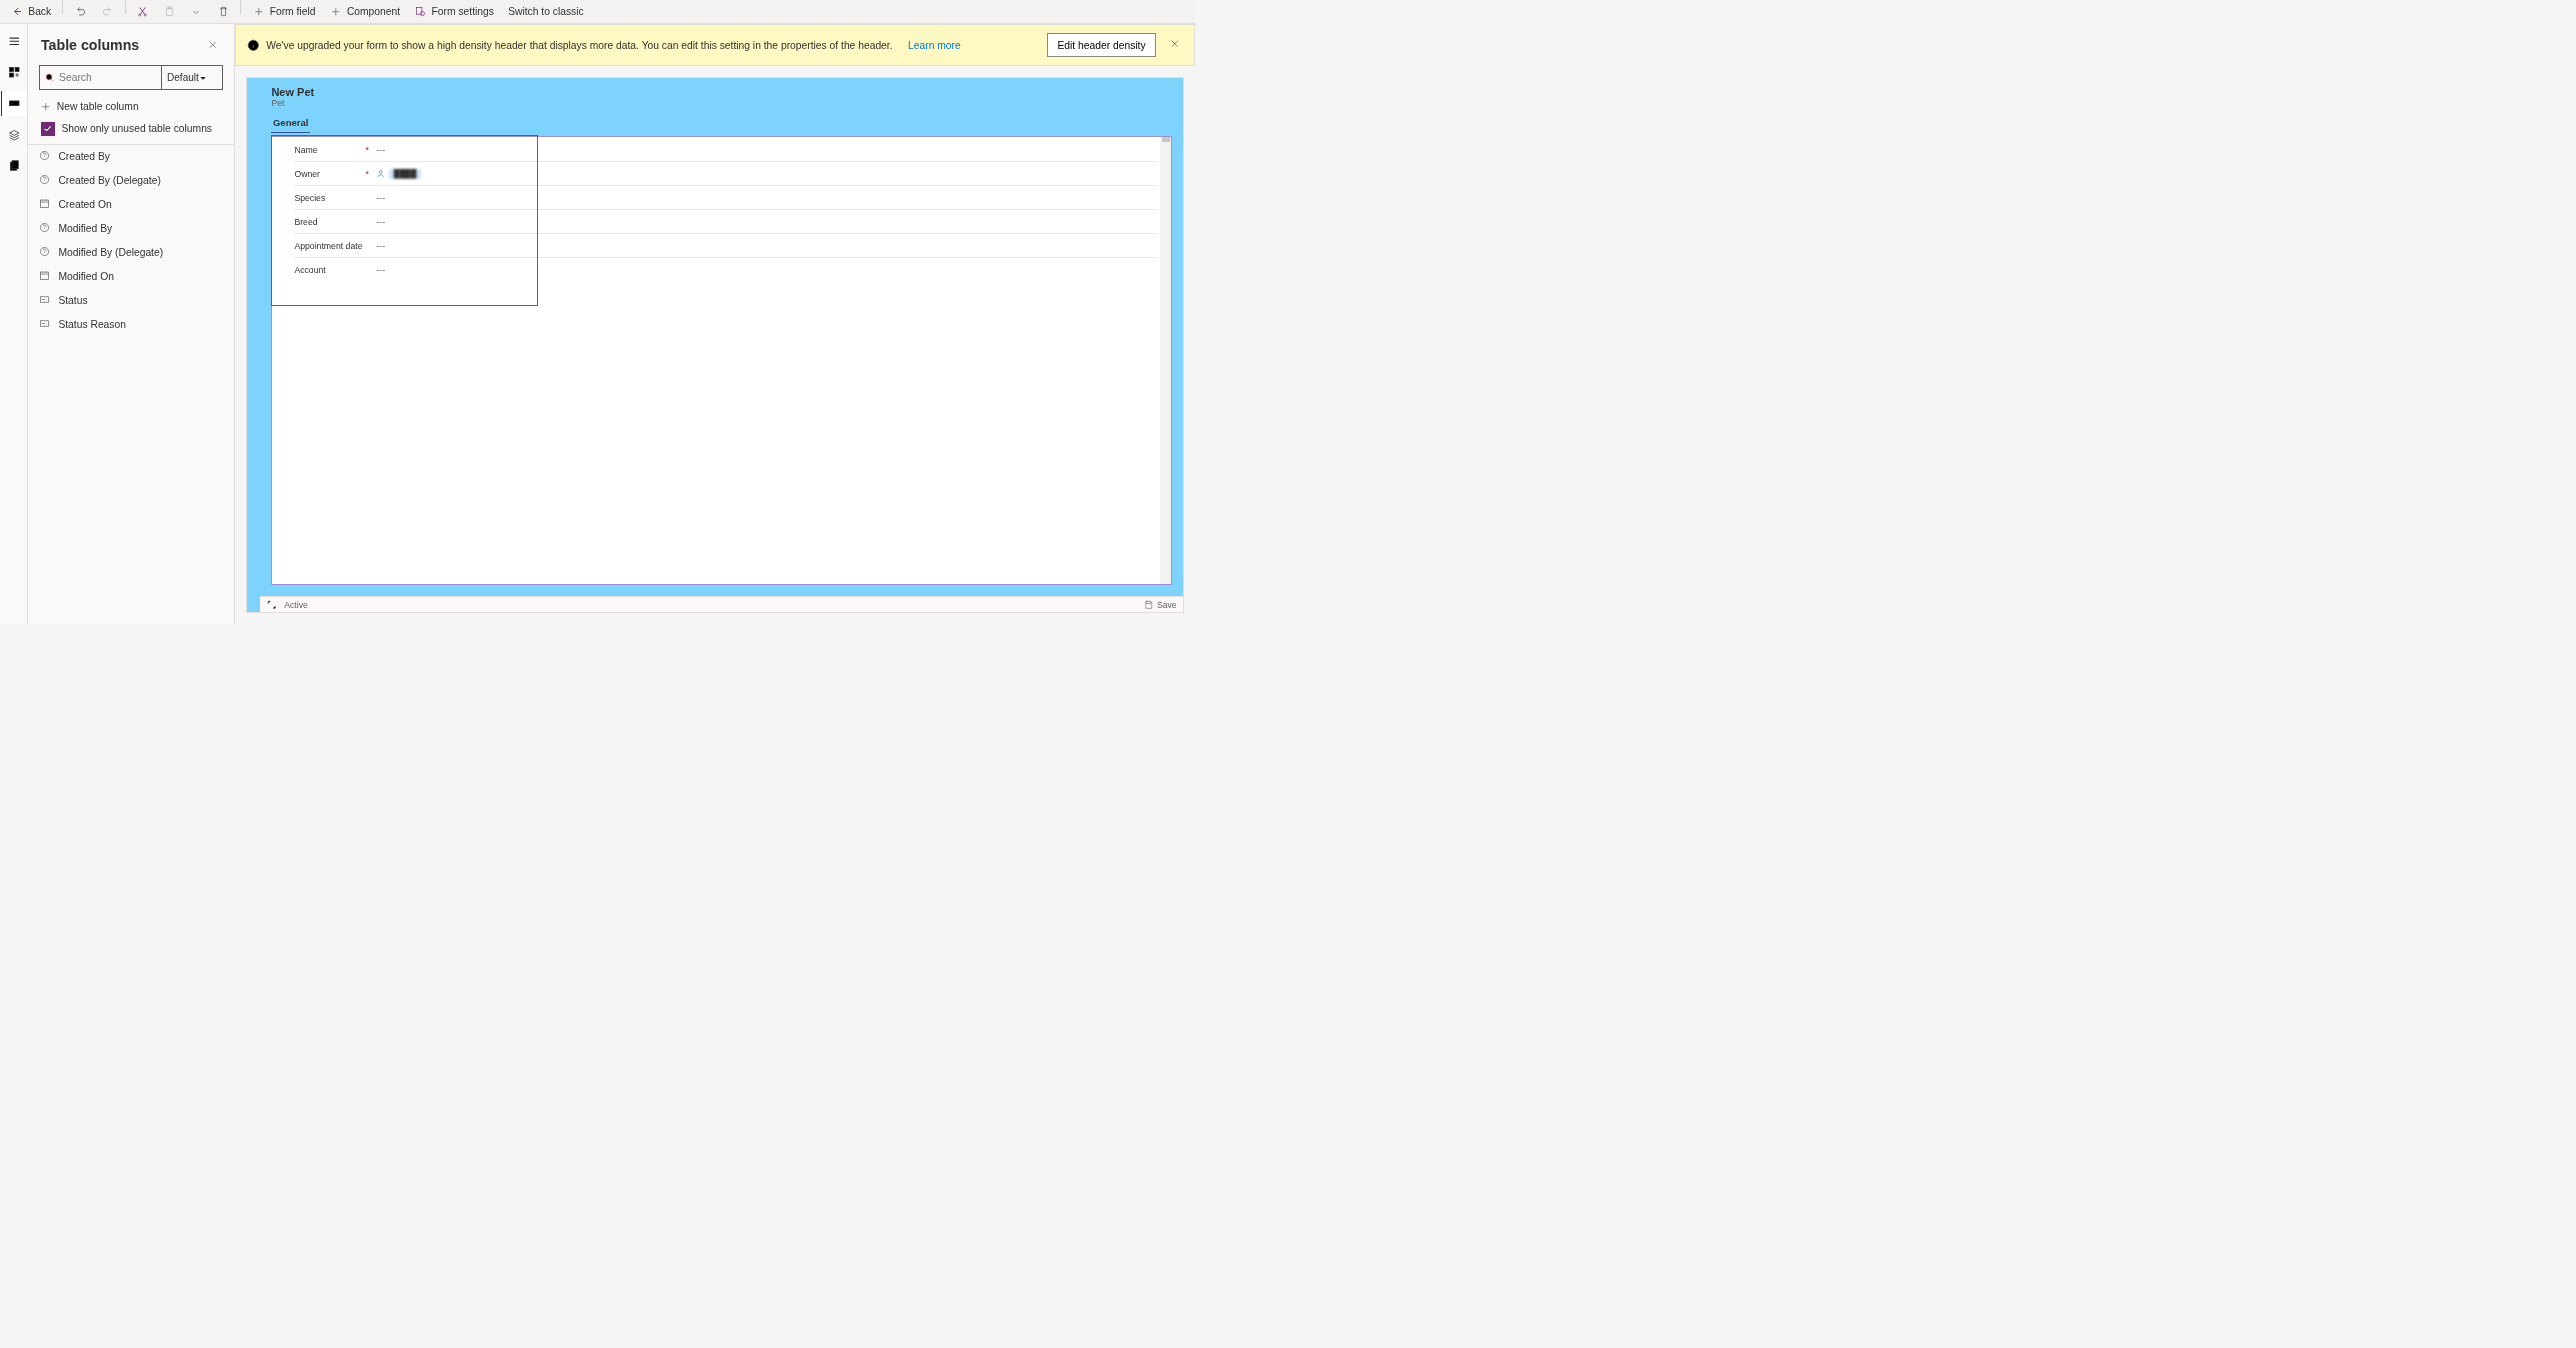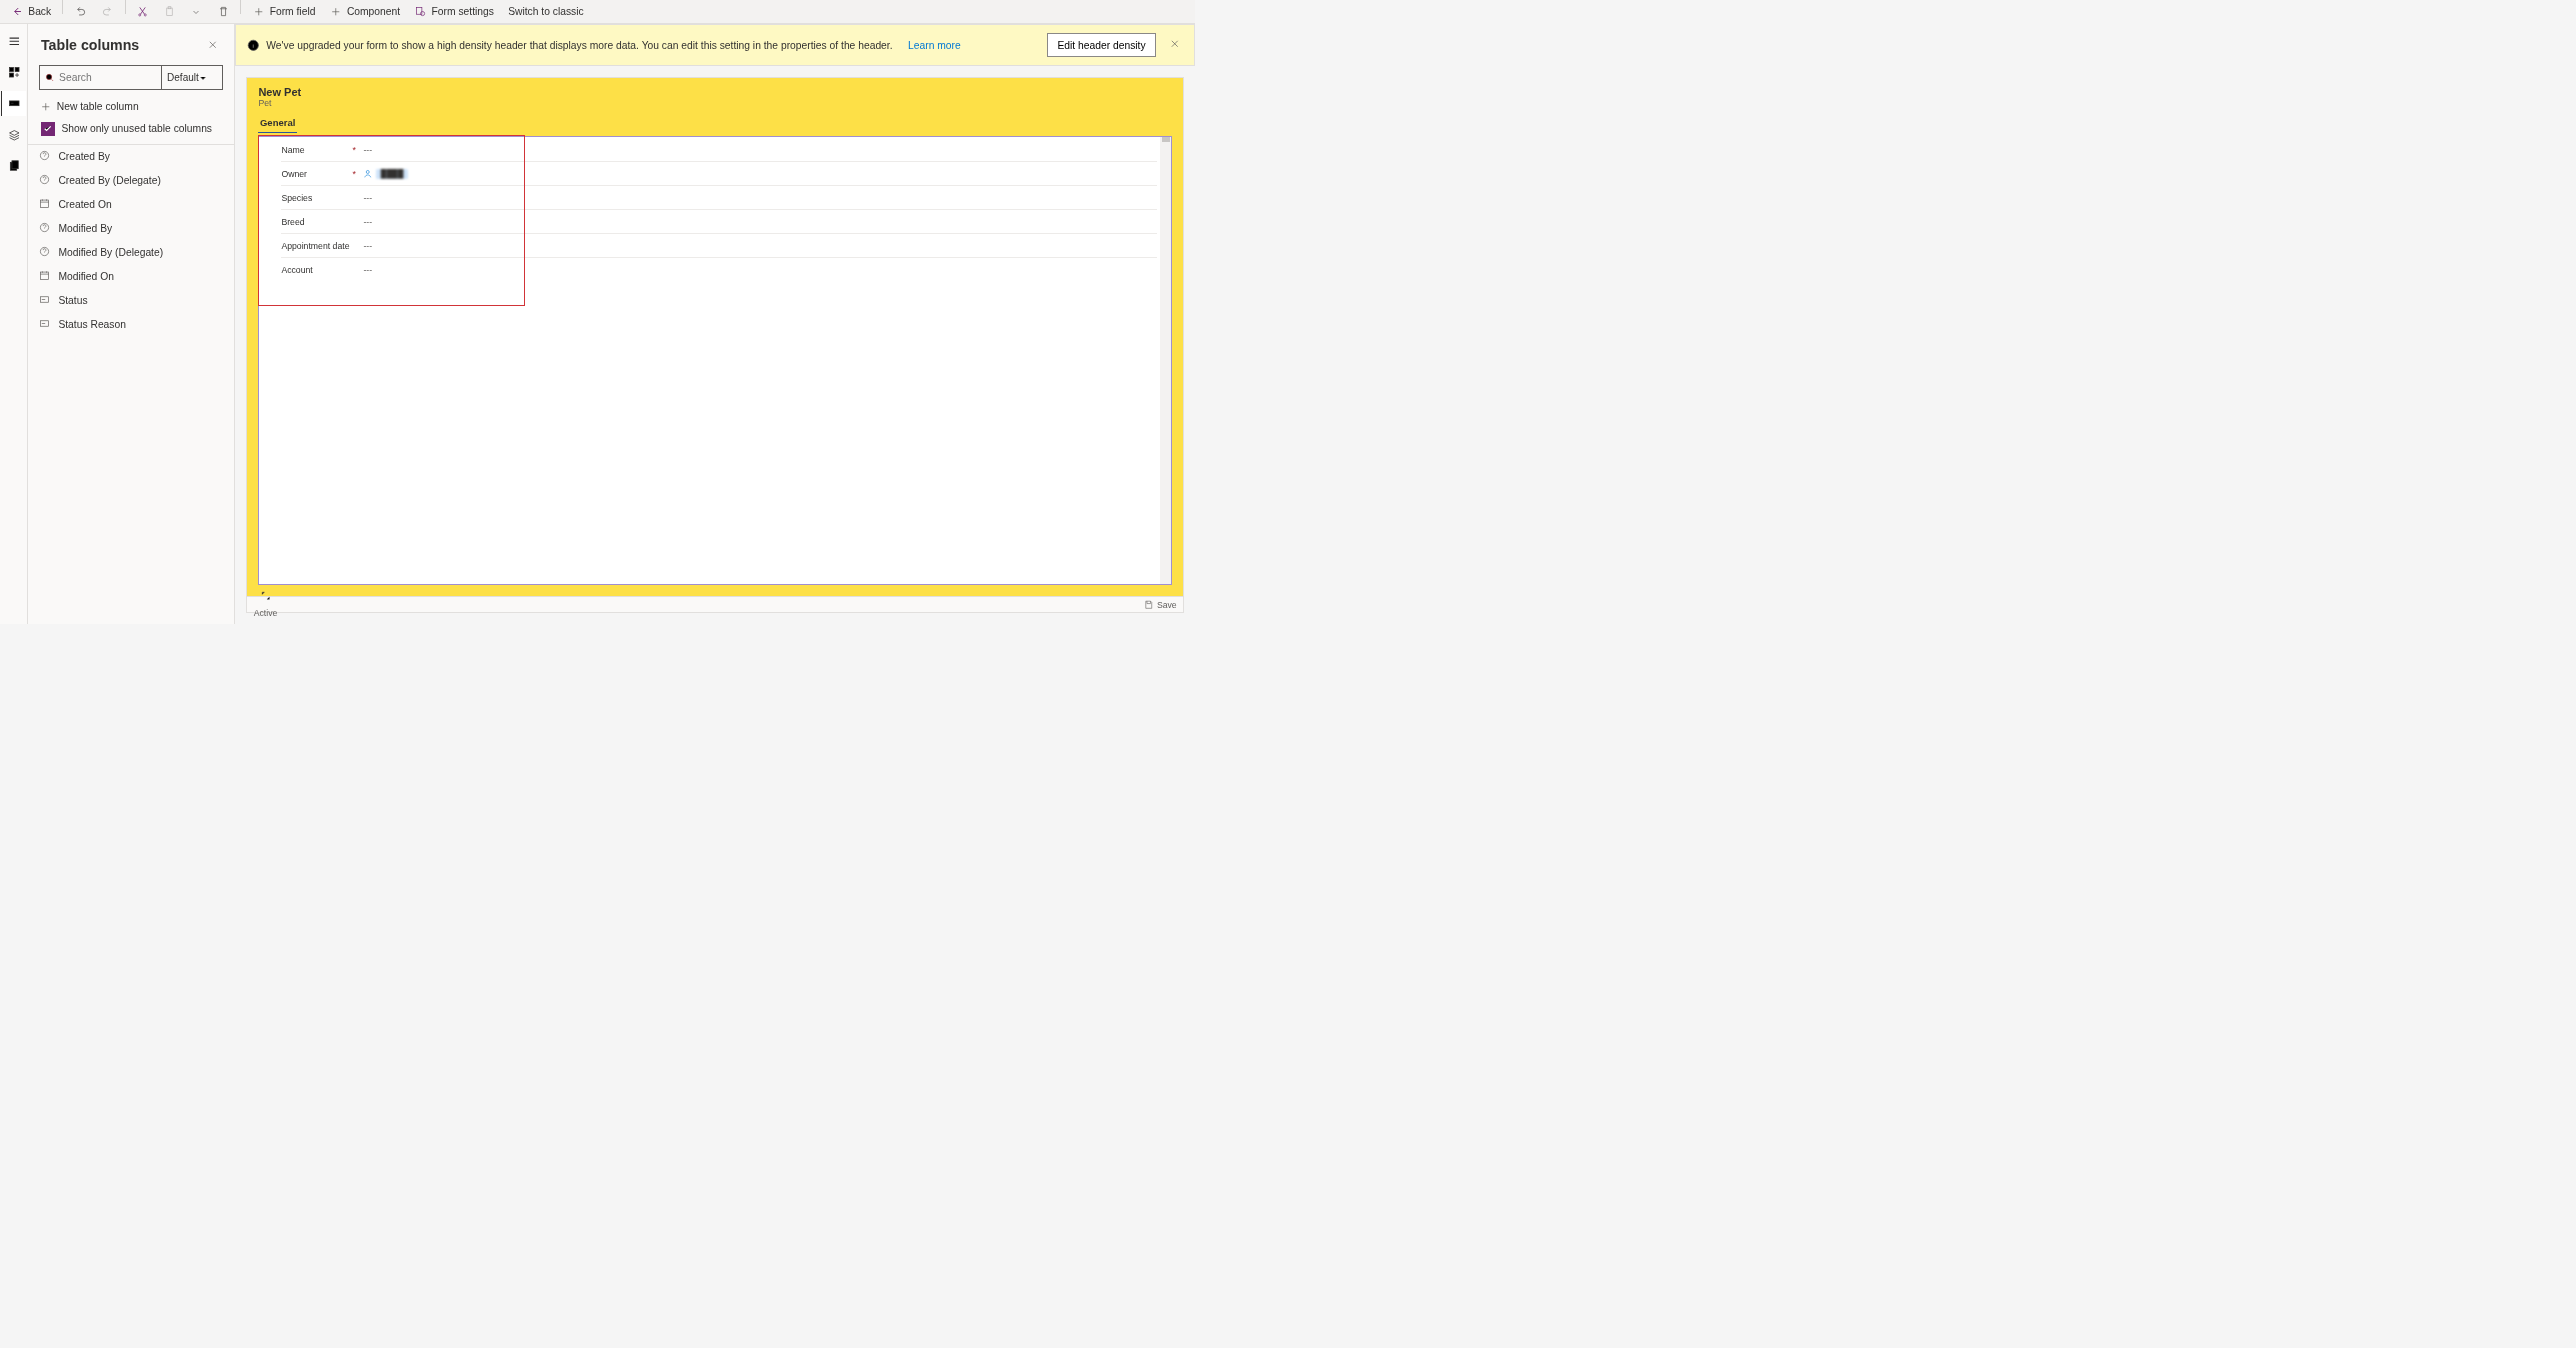--- a/index.html
+++ b/index.html
@@ -36,40 +36,40 @@
   .colitem { display:flex; align-items:center; gap:8px; padding:4.7px 11px; height:24px; cursor:grab; }
 
   
   .canvas { flex:1; display:flex; flex-direction:column; background:#f5f5f5; position:relative; }
   .banner { background:#fef9c3; border:0.8px solid #e1dfdd; margin:0; padding:8px 11px; display:flex; align-items:center; justify-content:space-between; gap:11px; }
   .banner-left { display:flex; align-items:center; gap:6.3px; flex:1; }
   .banner a { color:#0078d4; text-decoration:none; cursor:pointer; }
   .btn-outline { border:0.8px solid #8a8886; background:#fff; padding:5.5px 9.5px; cursor:pointer; font-size:10.3px; }
   .banner-close { cursor:pointer; padding:3.2px; }
 
-  .formwrap { flex:1; margin:11px; background:#fde047; border:0.8px solid #e1dfdd; display:flex; flex-direction:column; position:relative; }
+  .formwrap { flex:1; margin:11px; background:#7dd3fc; border:0.8px solid #e1dfdd; display:flex; flex-direction:column; position:relative;padding-left:13px; }
   .formhead { padding:8px 11px 0 11px; }
   .formhead h3 { font-size:11px; font-weight:700; }
   .formhead .sub { font-size:8.7px; color:#605e5c; }
   .tabs { padding:0 11px; margin-top:6.3px; }
   .tab { display:inline-block; padding:3.2px 1.6px; font-size:9.5px; font-weight:600; border-bottom:1.6px solid #2b579a; cursor:pointer; }
   .section { margin:3.2px 11px 11px 11px; border:0.8px solid #a08fd0; min-height:158px; background:#fff; position:relative; padding:1.6px 0 1.6px 0; flex:1; }
   .highlight { position:absolute; border:1.6px solid #d13438; pointer-events:none; }
   .scrolltrack { position:absolute; right:0; top:0; width:11px; bottom:0; background:#f3f2f1; }
   .scrolltrack::before { content:""; position:absolute; top:0; left:1.6px; width:8px; height:4.7px; background:#c8c6c4; }
 
   .fieldrow { display:flex; align-items:center; height:24px; border-bottom:0.8px solid #edebe9; margin:0 14.2px 0 22px; }
   .fieldrow:last-child { border-bottom:none; }
   .flabel { width:71px; font-size:8.7px; color:#323130; }
   .req { color:#a4262c; font-size:8.7px; margin-right:6.3px; width:4.7px; }
   .fval { font-size:8.7px; color:#605e5c; display:flex; align-items:center; gap:3.2px; }
   .ownerchip { background:#cfe4fa; color:#323130; padding:0.8px 4.7px; font-size:8px; border-radius:1.6px; filter:blur(0.9px); }
 
   .status { height:16px; border-top:0.8px solid #e1dfdd; background:#faf9f8; display:flex; align-items:center; font-size:8.7px; color:#605e5c; padding:0 6.3px; justify-content:space-between; }
-  .status-left { display:flex; align-items:center; gap:8px;flex-direction:column; }
+  .status-left { display:flex; align-items:center; gap:8px; }
   .status-right { display:flex; align-items:center; gap:3.2px; }
   svg { stroke:#605e5c; }
 </style>
 </head>
 <body>
 
 <div class="toolbar">
   <div class="tbtn">
     <span class="ticon">
       <svg width="11" height="11" viewBox="0 0 16 16" fill="none">

